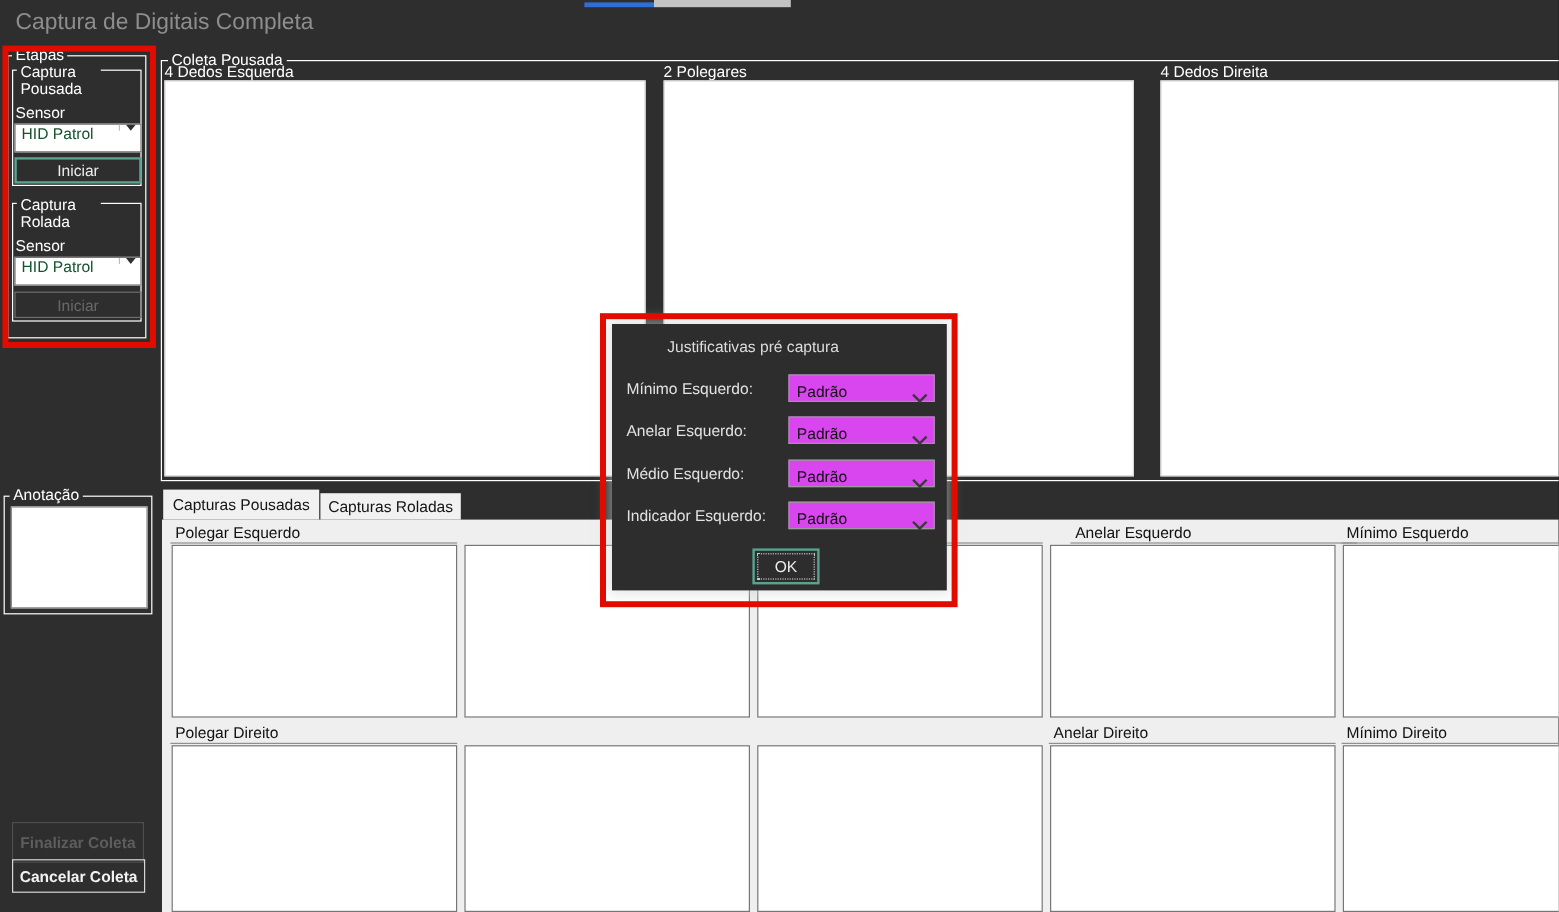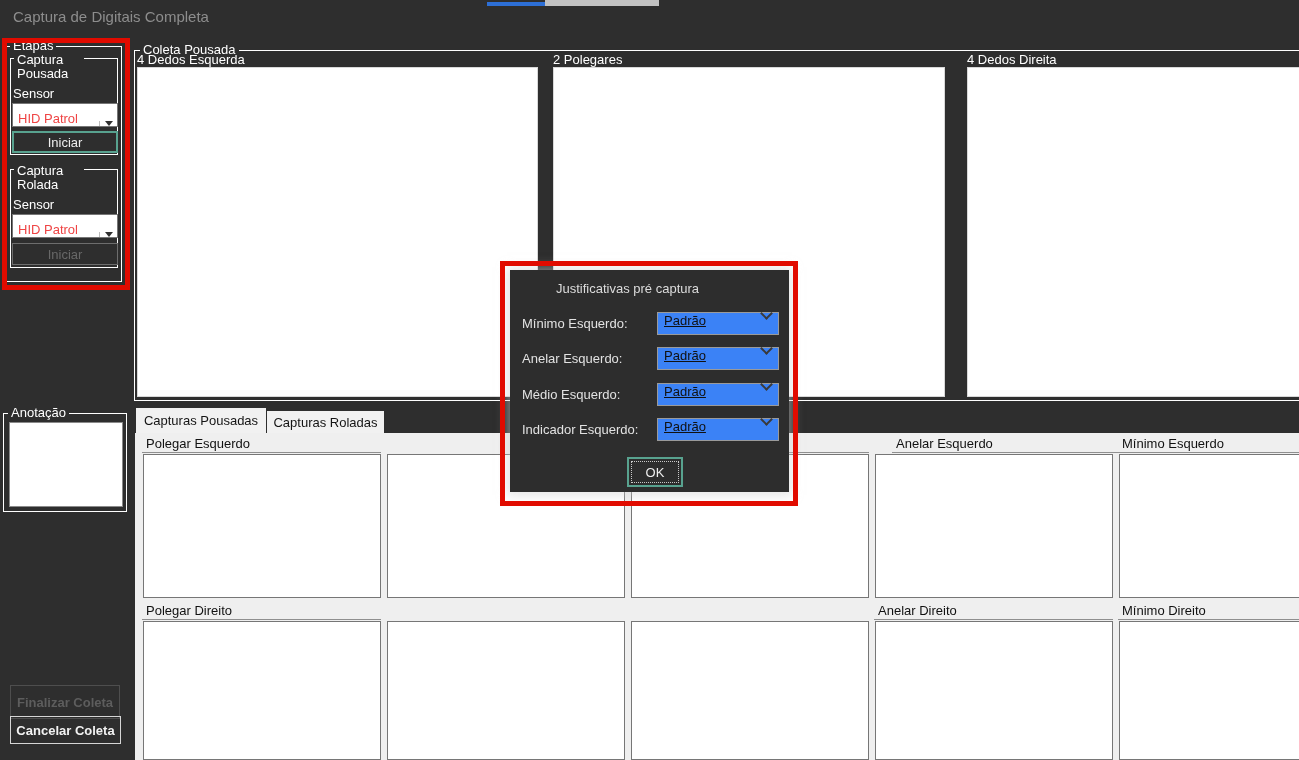--- a/index.html
+++ b/index.html
@@ -2,28 +2,28 @@
 <html><head>
 <meta charset="utf-8">
 <style>
   html,body{margin:0;padding:0;background:#1f1f1f;}
   #win{
     position:relative;width:1299px;height:760px;background:#2e2e2e;
     overflow:hidden;font-family:"Liberation Sans",sans-serif;font-size:13px;
   }
   .abs{position:absolute;}
   .wtxt{color:#ffffff;}
-  .title{color:#8d8d8d;font-size:15px;}
+  .title{color:#8d8d8d;font-size:19px;}
   
   .groupbox{position:absolute;border:1px solid #ffffff;box-sizing:border-box;}
   .glabel{position:absolute;background:#2e2e2e;color:#ffffff;padding:0 3px;line-height:14px;}
   .wrap2{width:64px;white-space:normal;}
   
   .combo{position:absolute;background:#ffffff;border:1px solid #767676;box-sizing:border-box;
-         display:flex;align-items:flex-end;color:#ef4444;}
+         display:flex;align-items:flex-start;color:#14532d;}
   .combo .ctxt{flex:1;display:flex;align-items:center;padding-left:5px;overflow:hidden;white-space:nowrap;}
   .combo .dd{width:17px;border-left:1px solid #bdbdbd;display:flex;align-items:center;justify-content:center;}
   .tri{width:0;height:0;border-left:4px solid transparent;border-right:4px solid transparent;border-top:5px solid #303030;}
   
   .btn{position:absolute;display:flex;align-items:center;justify-content:center;box-sizing:border-box;
        background:transparent;color:#ededed;cursor:default;}
   .btn.focus{border:2px solid #58a28f;}
   .btn.disabled{border:1px solid #6d6d6d;color:#686868;}
   .btn.light{border:1px solid #d6d6d6;color:#f2f2f2;font-weight:bold;}
   .btn.graydis{border:1px solid #4e4e4e;color:#5d5d5d;font-weight:bold;}
@@ -35,22 +35,22 @@
   .tabpage{position:absolute;background:#efefef;}
   .finger-label{position:absolute;box-sizing:border-box;height:17px;border-bottom:1px solid #8f8f8f;
                 color:#111111;padding-left:4px;overflow:hidden;white-space:nowrap;}
   .finger-box{position:absolute;background:#ffffff;border:1px solid #767676;box-sizing:border-box;}
   
   .note{position:absolute;background:#ffffff;border:1px solid #8a8a8a;box-sizing:border-box;resize:none;outline:none;}
   
   .dialog{position:absolute;background:#2d2d2d;box-shadow:0 0 10px 3px rgba(208,208,208,0.55);z-index:40;}
   .dtitle{position:absolute;color:#dcdcdc;}
   .dlabel{position:absolute;color:#e2e2e2;}
-  .dcombo{position:absolute;background:#3b82f6;border:1px solid #9a9a9a;box-sizing:border-box;
-          display:flex;align-items:flex-start;color:#111;text-decoration:underline;}
+  .dcombo{position:absolute;background:#d946ef;border:1px solid #9a9a9a;box-sizing:border-box;
+          display:flex;align-items:flex-end;color:#111;}
   .dcombo .ctxt{flex:1;padding-left:6px;overflow:hidden;white-space:nowrap;}
   .chev{width:7px;height:7px;border-right:2px solid #3a3a3a;border-bottom:2px solid #3a3a3a;
         transform:rotate(45deg);margin:-4px 7px 0 0;}
   .okbtn{position:absolute;background:#2d2d2d;color:#eeeeee;border:2px solid #58a28f;
          outline:1px dotted #c9c9c9;outline-offset:-5px;display:flex;align-items:center;justify-content:center;box-sizing:border-box;}
   
   .red-rect{position:absolute;border:5px solid #e10b00;box-sizing:border-box;pointer-events:none;z-index:50;}
   .accent{position:absolute;}
 </style>
 </head>

